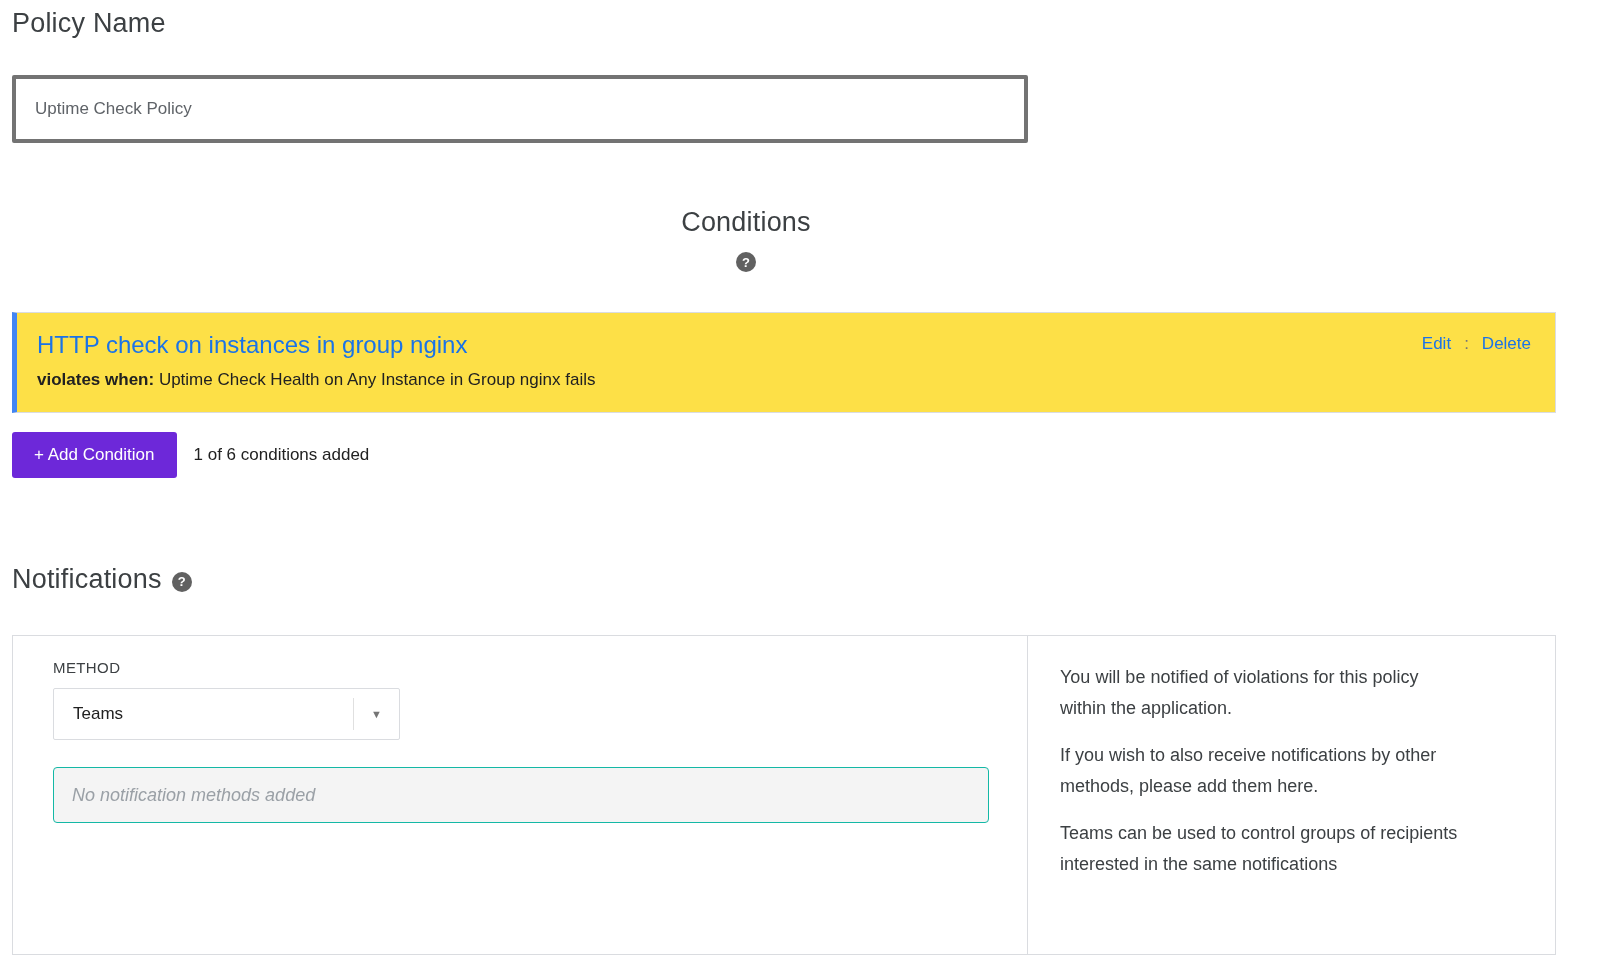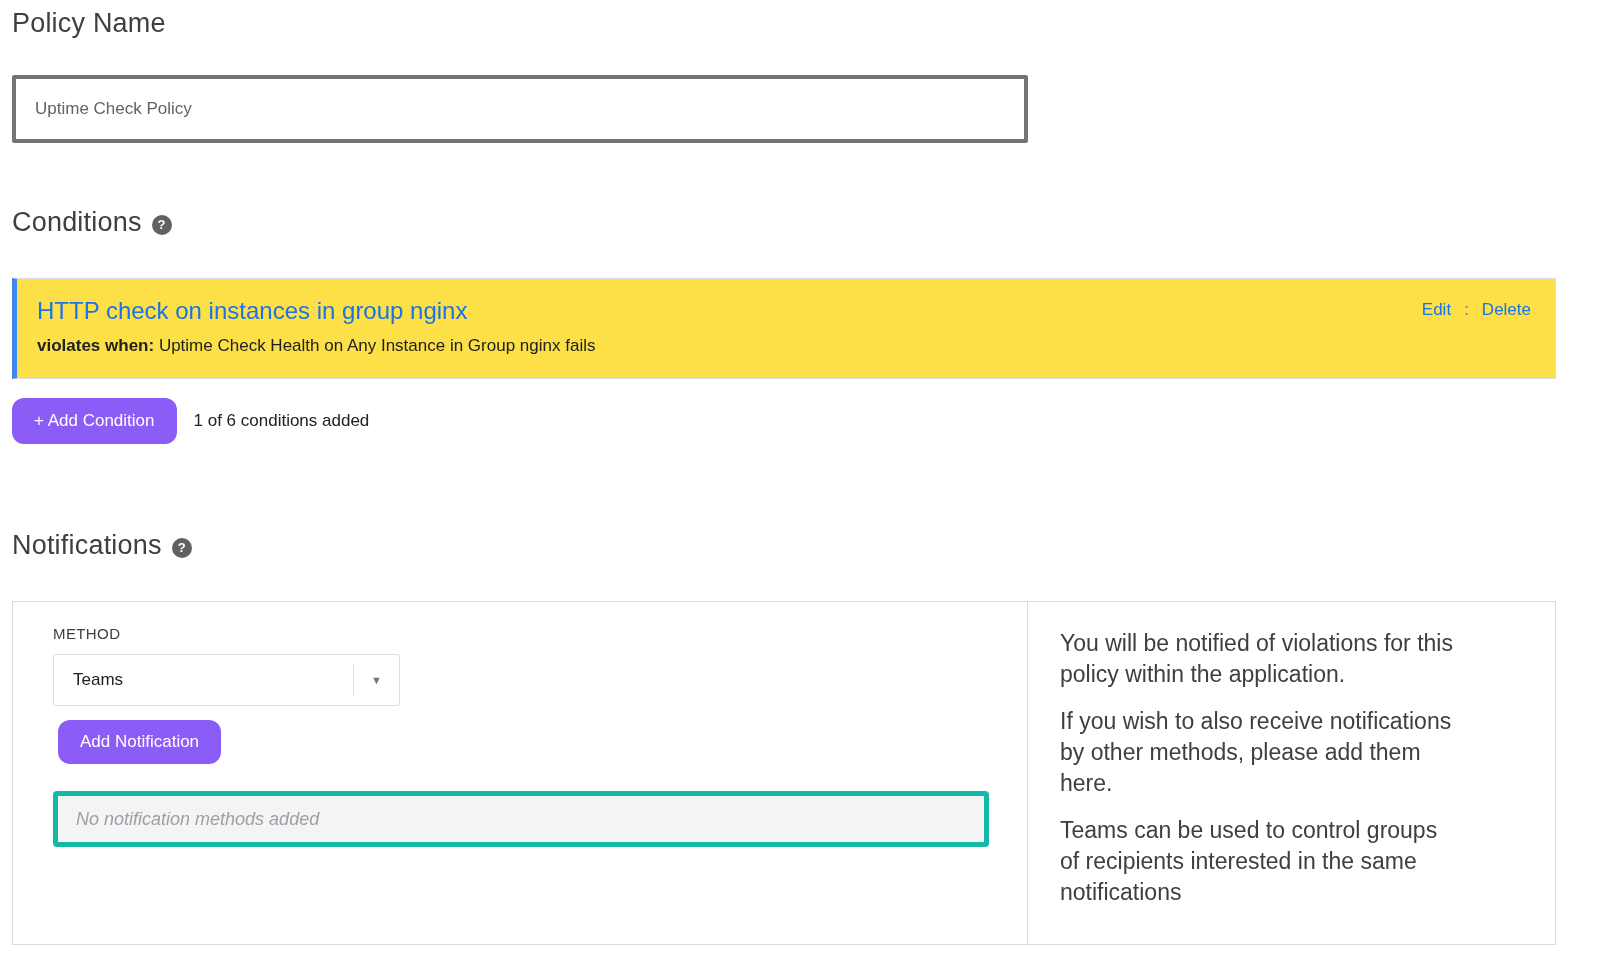--- a/index.html
+++ b/index.html
@@ -54,21 +54,21 @@
     border: 4px solid #737373;
     outline: none;
     border-radius: 2px;
     padding: 0 19px;
     font-size: 17px;
     color: #5f6368;
     font-family: "Liberation Sans", sans-serif;
   }
 
   
-  .conditions-heading { margin-top: 64px; }
+  .conditions-heading { margin-top: 64px; flex-direction: column; }
 
   .condition-card {
     margin-top: 40px;
     width: 1544px;
     border: 1px solid #dadce0;
     border-left: 5px solid #4285f4;
     padding: 17px 24px 21px 20px;
     display: flex;
     justify-content: space-between;
     align-items: flex-start;
@@ -101,24 +101,24 @@
     cursor: pointer;
   }
   .condition-actions .sep { color: #757575; }
 
   .add-condition-row {
     margin-top: 19px;
     display: flex;
     align-items: center;
   }
   .btn {
-    background: #8b5cf6;
+    background: #6d28d9;
     color: #ffffff;
     border: none;
-    border-radius: 12px;
+    border-radius: 3px;
     font-size: 17px;
     font-family: "Liberation Sans", sans-serif;
     padding: 13px 22px;
     cursor: pointer;
   }
   .conditions-count {
     margin-left: 17px;
     font-size: 17px;
     color: #212121;
   }
@@ -173,36 +173,36 @@
   .add-notification-btn {
     margin-top: 14px;
     margin-left: 5px;
     padding: 12px 22px;
   }
   .empty-box {
     margin-top: 27px;
     width: 936px;
     height: 56px;
     background: #f4f4f4;
-    border: 5px solid #14b8a6;
+    border: 1px solid #14b8a6;
     border-radius: 4px;
     display: flex;
     align-items: center;
     padding-left: 18px;
     font-size: 18px;
     font-style: italic;
     color: #9aa0a6;
   }
   .notif-right {
     flex: 1;
     padding: 26px 95px 20px 32px;
   }
   .notif-right p {
     margin: 0 0 16px 0;
-    font-size: 23px;
+    font-size: 18px;
     line-height: 31px;
     color: #3c4043;
   }
 </style>
 </head>
 <body>
 
 <div class="page">
 
   <h1>Policy Name</h1>
@@ -242,21 +242,20 @@
     <div class="notif-left">
       <div class="method-label">METHOD</div>
 
       <div class="method-select">
         <span class="method-value">Teams</span>
         <span class="select-arrow-box">
           <span>▼</span>
         </span>
       </div>
 
-      <button class="btn add-notification-btn">Add Notification</button>
 
       <div class="empty-box">No notification methods added</div>
     </div>
 
     <div class="notif-right">
       <p>You will be notified of violations for this policy within the application.</p>
       <p>If you wish to also receive notifications by other methods, please add them here.</p>
       <p>Teams can be used to control groups of recipients interested in the same notifications</p>
     </div>
   </div>

